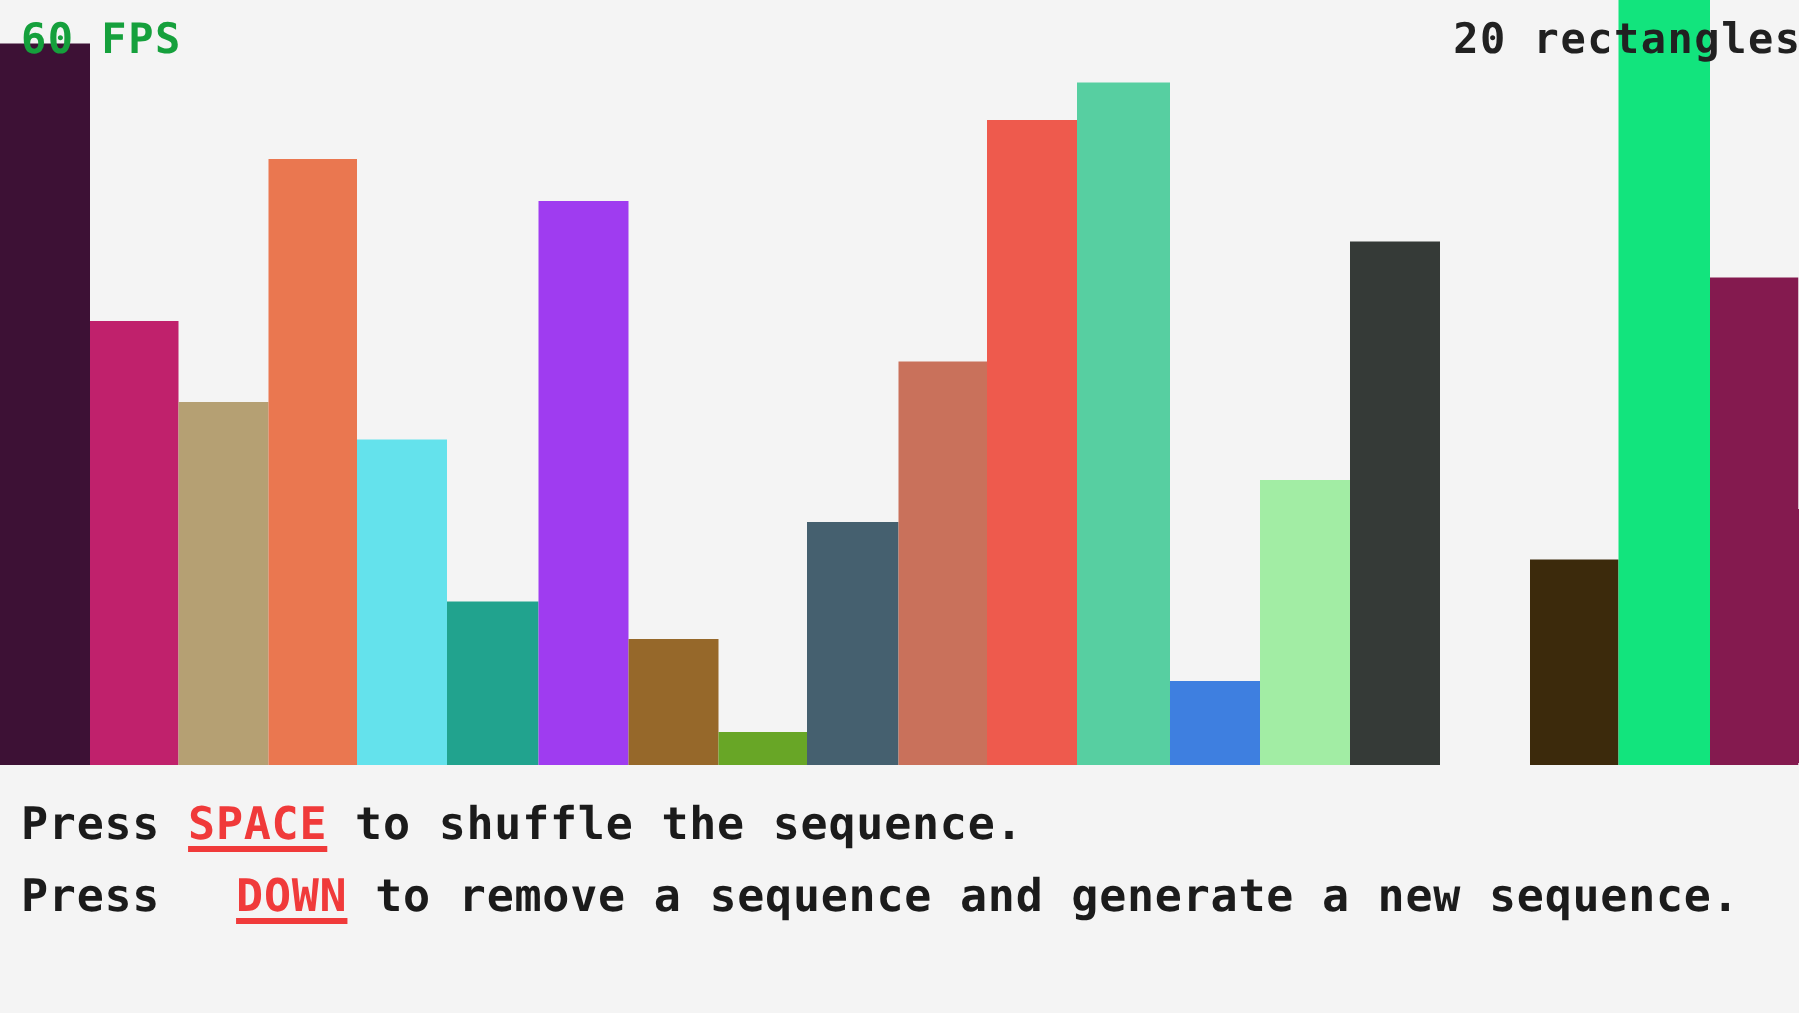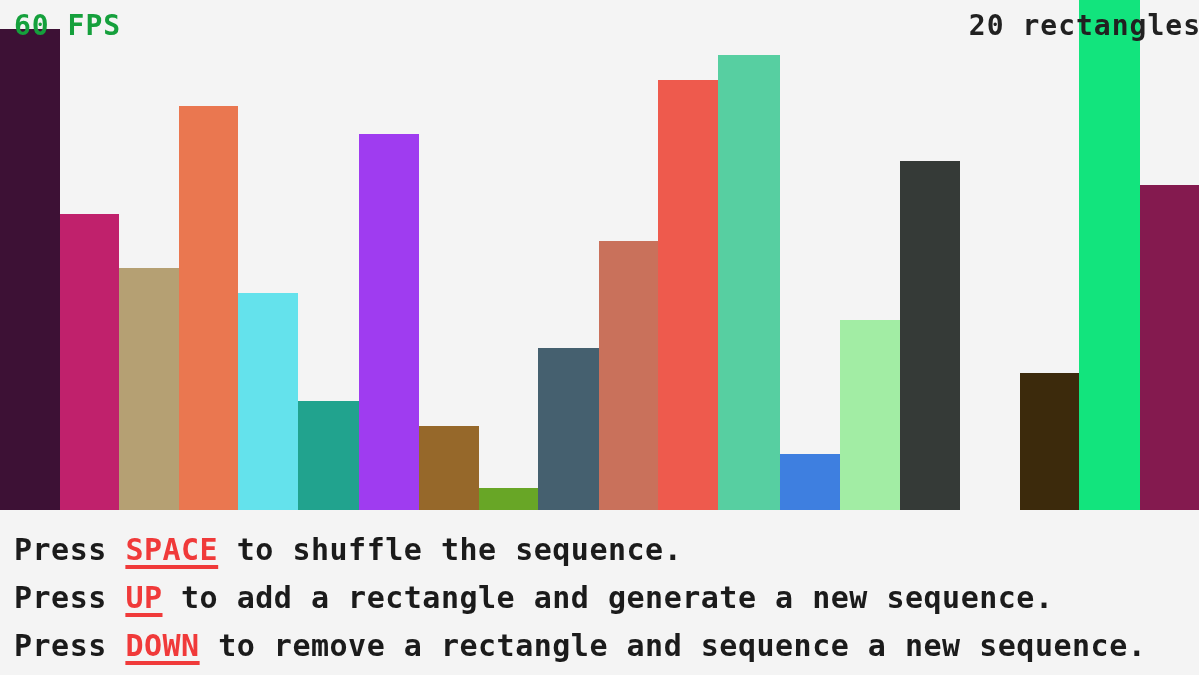--- a/index.html
+++ b/index.html
@@ -108,20 +108,17 @@
     </div>
 
   <div id="fps-counter" style="color: rgb(21, 160, 60);">60 FPS</div>
   <div id="rect-count" style="color: rgb(33, 33, 33); margin-left: 40px;">20 rectangles</div>
 
   <div id="instructions">
     <div class="instruction-line">
       <span>Press </span><span class="key" style="color: rgb(240, 58, 58);">SPACE</span><span> to shuffle the sequence.</span>
     </div>
     <div class="instruction-line">
-      <span>Press </span><span class="key" style="color: rgb(240, 58, 58);">UP</span><span> to add a rectangle and generate a new sequence.</span>
-    </div>
-    <div class="instruction-line">
-      <span>Press </span><span class="key" style="color: rgb(240, 58, 58);">DOWN</span><span> to remove a rectangle and sequence a new sequence.</span>
+      <span>Press </span><span class="key" style="color: rgb(240, 58, 58); margin-left: 32px;">DOWN</span><span> to remove a sequence and generate a new sequence.</span>
     </div>
   </div>
 
 </div>
 
 </body></html>

